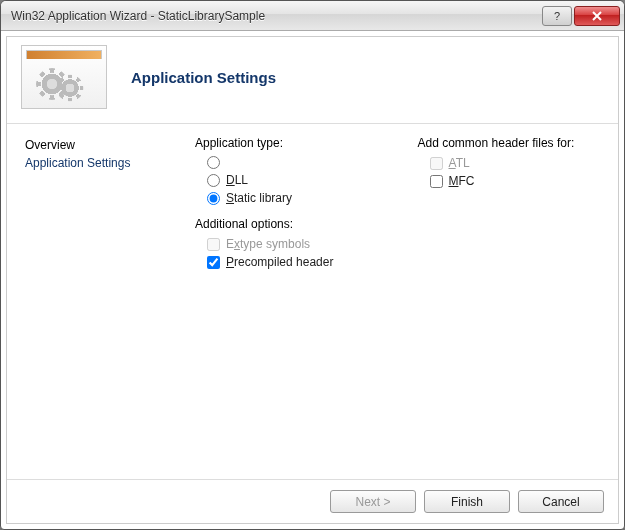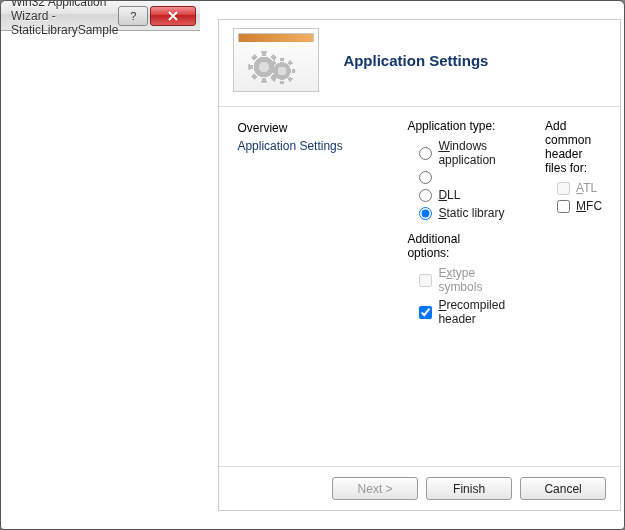--- a/index.html
+++ b/index.html
@@ -14,20 +14,21 @@
     height: 100vh;
   }
   .window {
     width: 625px;
     height: 530px;
     background: #fff;
     border: 1px solid #555;
     border-radius: 6px 6px 4px 4px;
     box-shadow: 0 4px 20px rgba(0,0,0,0.4);
     display: flex;
+    flex-direction: column;
     overflow: hidden;
   }
   .titlebar {
     height: 30px;
     background: linear-gradient(to bottom, #f6f6f6 0%, #e4e4e4 45%, #d6d6d6 46%, #e8e8e8 100%);
     border-bottom: 1px solid #aaa;
     display: flex;
     align-items: center;
     padding: 0 4px 0 10px;
   }
@@ -52,21 +53,21 @@
     background: linear-gradient(to bottom, #f09090 0%, #d84040 45%, #c02020 46%, #e05a5a 100%);
     border-color: #8a2020;
     color: #fff;
     font-weight: bold;
   }
   .content {
     flex: 1;
     display: flex;
     flex-direction: column;
     background: #fff;
-    margin: 18px;
+    margin: 5px;
     border: 1px solid #ccc;
   }
   .header {
     display: flex;
     align-items: center;
     padding: 8px 14px 14px 14px;
     gap: 24px;
     border-bottom: 1px solid #ddd;
   }
   .header-icon {
@@ -207,24 +208,20 @@
         <div class="sidebar-item">Application Settings</div>
       </div>
 
       <div class="form-area">
         <div class="col">
 
           <div class="group-label">Application type:</div>
 
           <label class="opt">
             <input type="radio" name="apptype" style="">
-            <span><span class="accel">W</span><span>indows application</span></span>
-          </label>
-          <label class="opt">
-            <input type="radio" name="apptype" style="">
           </label>
           <label class="opt">
             <input type="radio" name="apptype" style="">
             <span><span class="accel">D</span><span>LL</span></span>
           </label>
           <label class="opt">
             <input type="radio" name="apptype" checked="" style="">
             <span><span class="accel">S</span><span>tatic library</span></span>
           </label>
 

